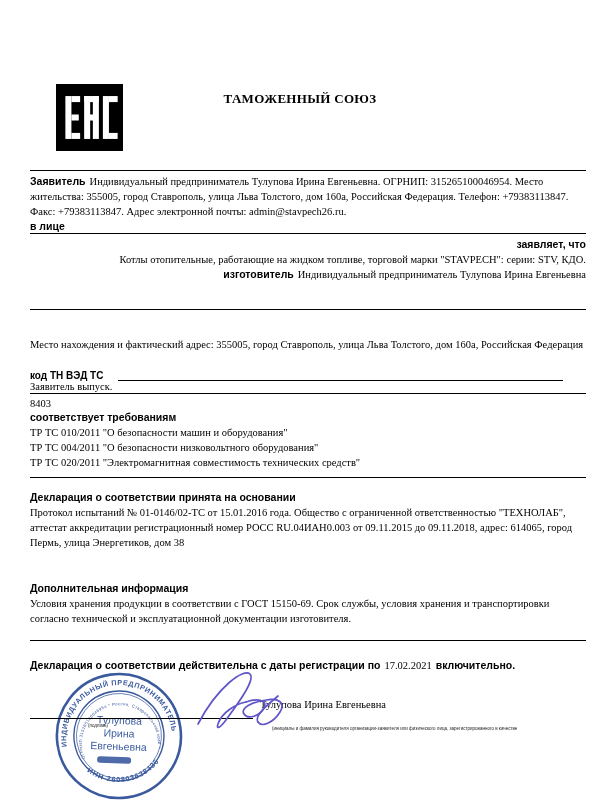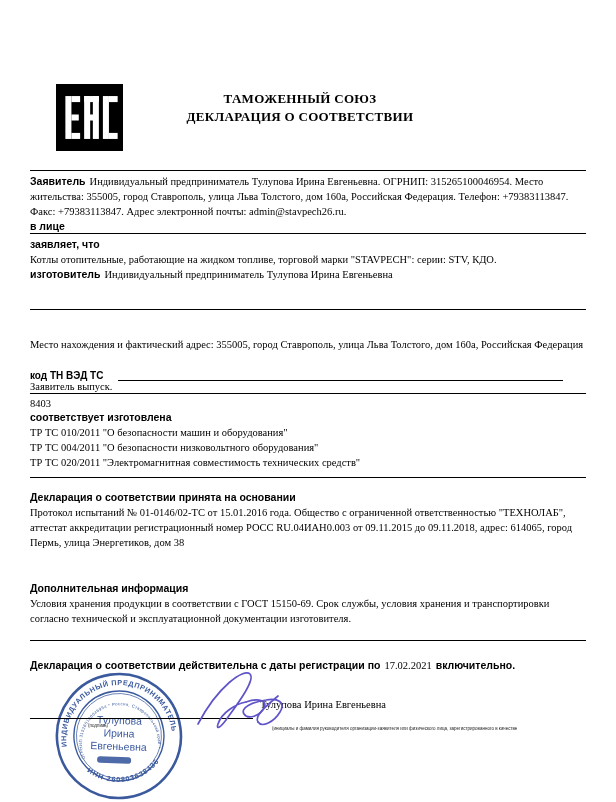--- a/index.html
+++ b/index.html
@@ -40,50 +40,49 @@
     <rect x="55" y="18" width="9" height="64" fill="#fff"></rect>
     <rect x="49" y="45.5" width="8" height="9" fill="#fff"></rect>
 
     <rect x="70" y="18" width="9" height="64" fill="#fff"></rect>
     <rect x="79" y="18" width="13" height="9" fill="#fff"></rect>
     <rect x="79" y="73" width="13" height="9" fill="#fff"></rect>
   </svg>
 
   <div class="abs title" style="left:130px;top:90px;width:340px;">
     <div>ТАМОЖЕННЫЙ СОЮЗ</div>
-    <div>ДЕКЛАРАЦИЯ О СООТВЕТСТВИИ</div>
   </div>
 
   <div class="abs rule block" style="top:170px;"></div>
 
   <div class="abs block serif" style="top:174px;">
     <span class="sans-b lbl">Заявитель</span><span>Индивидуальный предприниматель Тулупова Ирина Евгеньевна.  ОГРНИП: 315265100046954. Место жительства: 355005, город Ставрополь, улица Льва Толстого, дом 160а, Российская Федерация. Телефон: +79383113847. Факс: +79383113847. Адрес электронной почты: admin@stavpech26.ru.</span>
     <div class="sans-b">в лице</div>
   </div>
 
   <div class="abs rule block" style="top:233px;"></div>
 
-  <div class="abs block serif" style="top:237px;">
+  <div class="abs block serif" style="top:237px;text-align:right;">
     <div class="sans-b">заявляет, что</div>
     <div>Котлы отопительные, работающие на жидком топливе, торговой марки "STAVPECH": серии: STV, КДО.</div>
     <div>
       <span class="sans-b lbl">изготовитель</span><span>Индивидуальный предприниматель Тулупова Ирина Евгеньевна</span>
     </div>
   </div>
 
   <div class="abs rule block" style="top:309px;"></div>
 
   <div class="abs block serif underln" style="top:337px;">Место нахождения и фактический адрес: 355005, город Ставрополь, улица Льва Толстого, дом 160а, Российская Федерация</div>
 
   <div class="abs sans-b" style="left:30px;top:368px;font-size:10px;">код ТН ВЭД ТС</div>
   <div class="abs" style="left:118px;top:368px;width:445px;height:12px;border-bottom:1.2px solid #000;"></div>
   <div class="abs serif underln" style="left:30px;top:380px;width:556px;height:13px;border-bottom:1.2px solid #000;line-height:13px;">Заявитель выпуск.</div>
   <div class="abs serif" style="left:30px;top:396px;">8403</div>
 
-  <div class="abs block sans-b" style="top:410px;">соответствует изготовлена</div>
+  <div class="abs block sans-b" style="top:410px;">соответствует требованиям</div>
   <div class="abs block serif" style="top:425px;">ТР ТС 010/2011 "О безопасности машин и оборудования"</div>
   <div class="abs block serif" style="top:440px;">ТР ТС 004/2011 "О безопасности низковольтного оборудования"</div>
   <div class="abs block serif" style="top:455px;">ТР ТС 020/2011 "Электромагнитная совместимость технических средств"</div>
 
   <div class="abs rule block" style="top:477px;"></div>
 
   <div class="abs block sans-b" style="top:490px;">Декларация о соответствии принята на основании</div>
   <div class="abs block serif" style="top:505px;">Протокол испытаний № 01-0146/02-ТС от 15.01.2016 года. Общество с ограниченной ответственностью "ТЕХНОЛАБ", аттестат аккредитации регистрационный номер РОСС RU.04ИАН0.003 от 09.11.2015 до 09.11.2018, адрес: 614065, город Пермь, улица Энергетиков, дом 38</div>
 
   <div class="abs block sans-b" style="top:581px;">Дополнительная информация</div>

